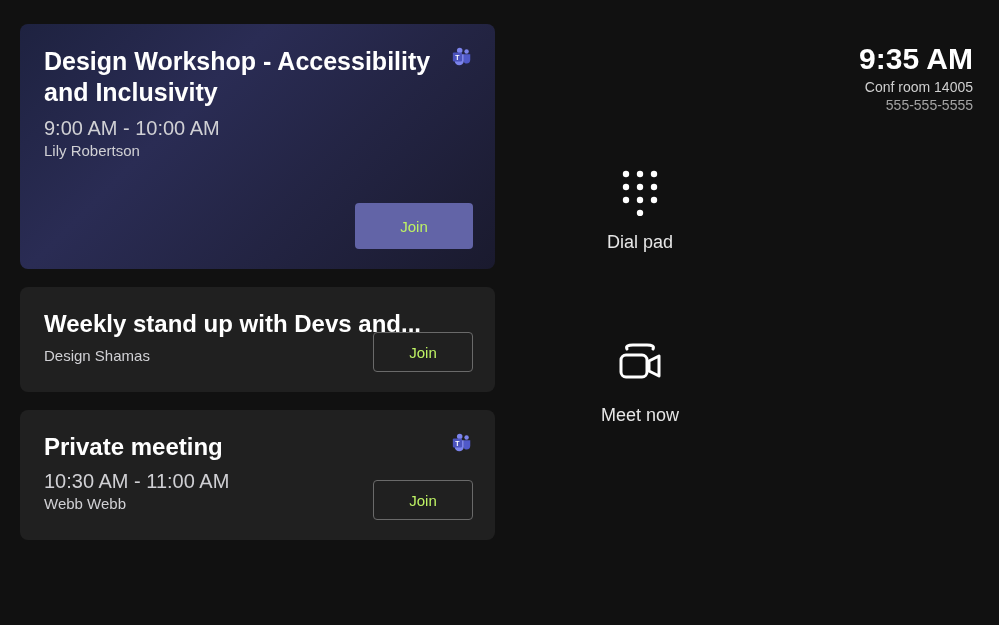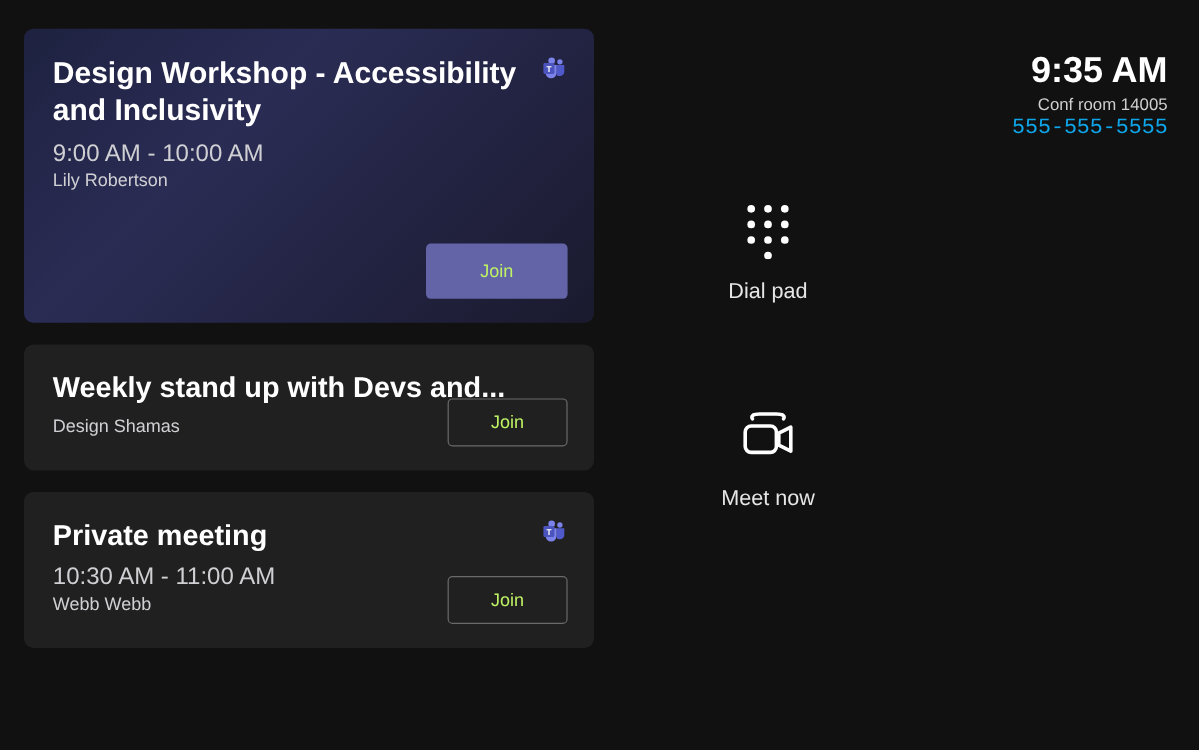--- a/index.html
+++ b/index.html
@@ -90,24 +90,23 @@
     font-weight: 700;
     line-height: 1;
     margin-bottom: 4px;
   }
   .room-name {
     font-size: 14px;
     color: #cfcfcf;
     line-height: 1.3;
   }
   .room-phone {
-    font-size: 18px;
-    color: #0ea5e9;
+    font-size: 14px;
+    color: #a3a3a3;
     line-height: 1.3;
-    font-family: Liberation Mono, monospace;
   }
   .actions {
     position: absolute;
     left: 560px;
     top: 170px;
     width: 410px;
     display: flex;
     flex-wrap: wrap;
     gap: 90px 100px;
   }

